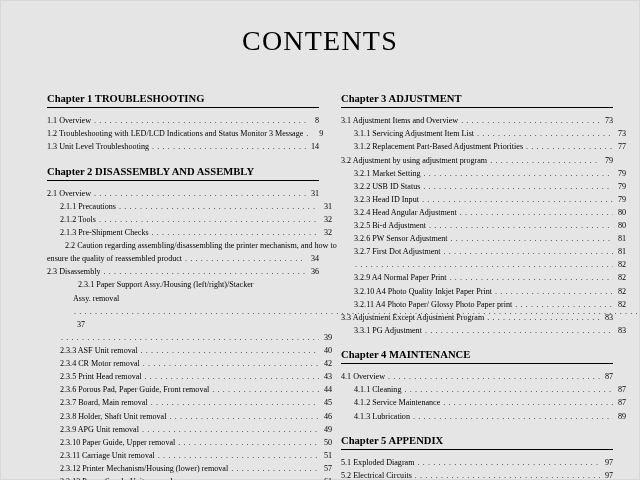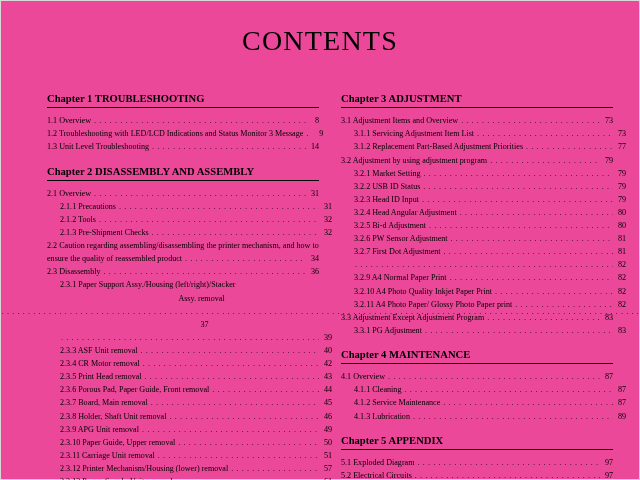--- a/index.html
+++ b/index.html
@@ -13,21 +13,21 @@
     overflow: hidden;
     font-family: "Liberation Serif", "DejaVu Serif", serif;
     color: #000000;
     -webkit-font-smoothing: antialiased;
   }
   .page {
     position: relative;
     width: 640px;
     height: 480px;
     box-sizing: border-box;
-    background: #ec4899;
+    background: #e5e5e5;
     border: 1px solid #d8d8d8;
   }
   .page-title {
     text-align: center;
     font-family: "Liberation Serif", "DejaVu Serif", serif;
     font-weight: 400;
     font-size: 28px;
     letter-spacing: 1.2px;
     margin: 0;
     padding-top: 26px;
@@ -55,21 +55,21 @@
     padding-bottom: 2px;
     border-bottom: 1.1px solid #000000;
     margin-top: 12px;
     margin-bottom: 6px;
     white-space: nowrap;
   }
   .chapter.first { margin-top: 0; }
 
   .entry {
     display: flex;
-    align-items: center;
+    align-items: flex-start;
     font-size: 8.1px;
     line-height: 1.62;
     width: 100%;
   }
   .entry .txt {
     white-space: nowrap;
     flex: 0 0 auto;
     padding-right: 2px;
   }
   .entry .leader {
@@ -91,20 +91,21 @@
   .lvl1 { padding-left: 0; }
   .lvl2 { padding-left: 13px; }
 
   
   .entry-wrap {
     font-size: 8.1px;
     line-height: 1.62;
   }
   .entry-wrap .line1 {
     white-space: nowrap;
+    margin-left: 18px;
   }
 </style>
 </head>
 <body>
 
 <div class="page">
 
   <h1 class="page-title">CONTENTS</h1>
 
   <div class="columns">

